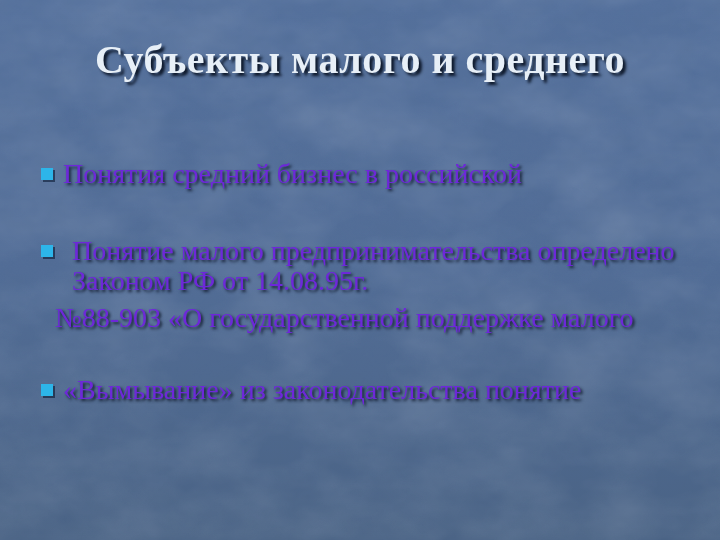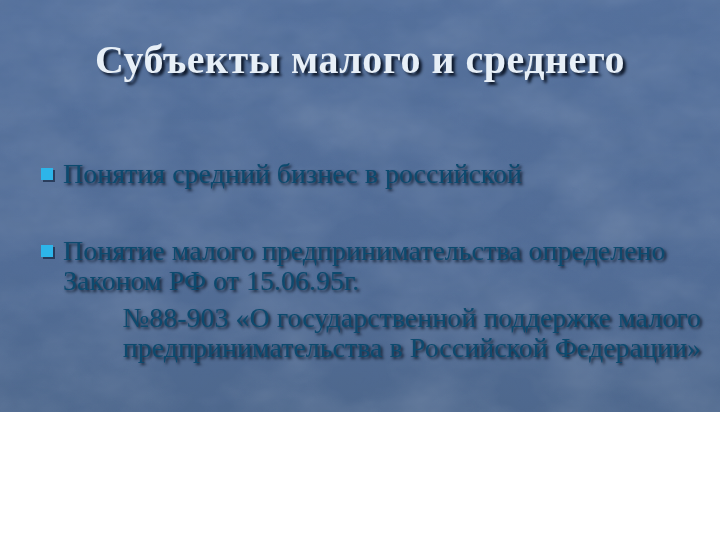--- a/index.html
+++ b/index.html
@@ -2,21 +2,21 @@
 <html><head>
 <meta charset="utf-8">
 <style>
   html, body {
     margin: 0;
     padding: 0;
   }
   .stage {
     position: relative;
     width: 720px;
-    height: 412px;
+    height: 540px;
     overflow: hidden;
     font-family: "Liberation Serif", "DejaVu Serif", serif;
   }
   .bg-texture {
     position: absolute;
     inset: 0;
     display: block;
     pointer-events: none;
   }
   .slide-title {
@@ -36,42 +36,41 @@
   .slide-title .t-line {
     display: block;
   }
   .slide-body {
     position: absolute;
     top: 159px;
     left: 41px;
     width: 660px;
     font-size: 28px;
     line-height: 30px;
-    color: #0c4a6e;
+    color: #6d28d9;
     text-shadow: 2px 2px 3px rgba(8, 16, 32, 0.85);
   }
   .bullet-item {
     display: flex;
     align-items: flex-start;
   }
   .bullet-item.gap-large { margin-bottom: 47px; }
-  .bullet-item.gap-small { margin-bottom: 7px; }
+  .bullet-item.gap-small { margin-bottom: 7px; gap: 9px; }
   .bullet-square {
     flex: 0 0 auto;
     width: 12px;
     height: 12px;
     margin: 9px 10px 0 0;
     background: #2db5e9;
     box-shadow: 2px 2px 0 rgba(10, 25, 50, 0.6);
   }
   .bullet-text { flex: 1 1 auto; }
   .line { display: block; }
   .continuation {
     margin: 0 0 42px 14px;
-    text-align: right;
   }
   .continuation .line + .line {
     margin-left: 8px;
   }
 </style>
 </head>
 <body>
 
 <div class="stage">
 
@@ -106,29 +105,29 @@
       <span class="bullet-square"></span>
       <div class="bullet-text">
         <span class="line">Понятия средний бизнес в российской</span>
       </div>
     </div>
 
     <div class="bullet-item gap-small">
       <span class="bullet-square"></span>
       <div class="bullet-text">
         <span class="line">Понятие малого предпринимательства определено</span>
-        <span class="line">Законом РФ от 15.06.95г.</span>
+        <span class="line">Законом РФ от 14.08.95г.</span>
       </div>
     </div>
 
     <div class="continuation">
       <span class="line">№88-903 «О государственной поддержке малого</span>
-      <span class="line">предпринимательства в Российской Федерации»</span>
     </div>
 
     <div class="bullet-item">
       <span class="bullet-square"></span>
       <div class="bullet-text">
+        <span class="line">«Вымывание» из законодательства понятие</span>
       </div>
     </div>
 
   </div>
 </div>
 
 </body></html>

